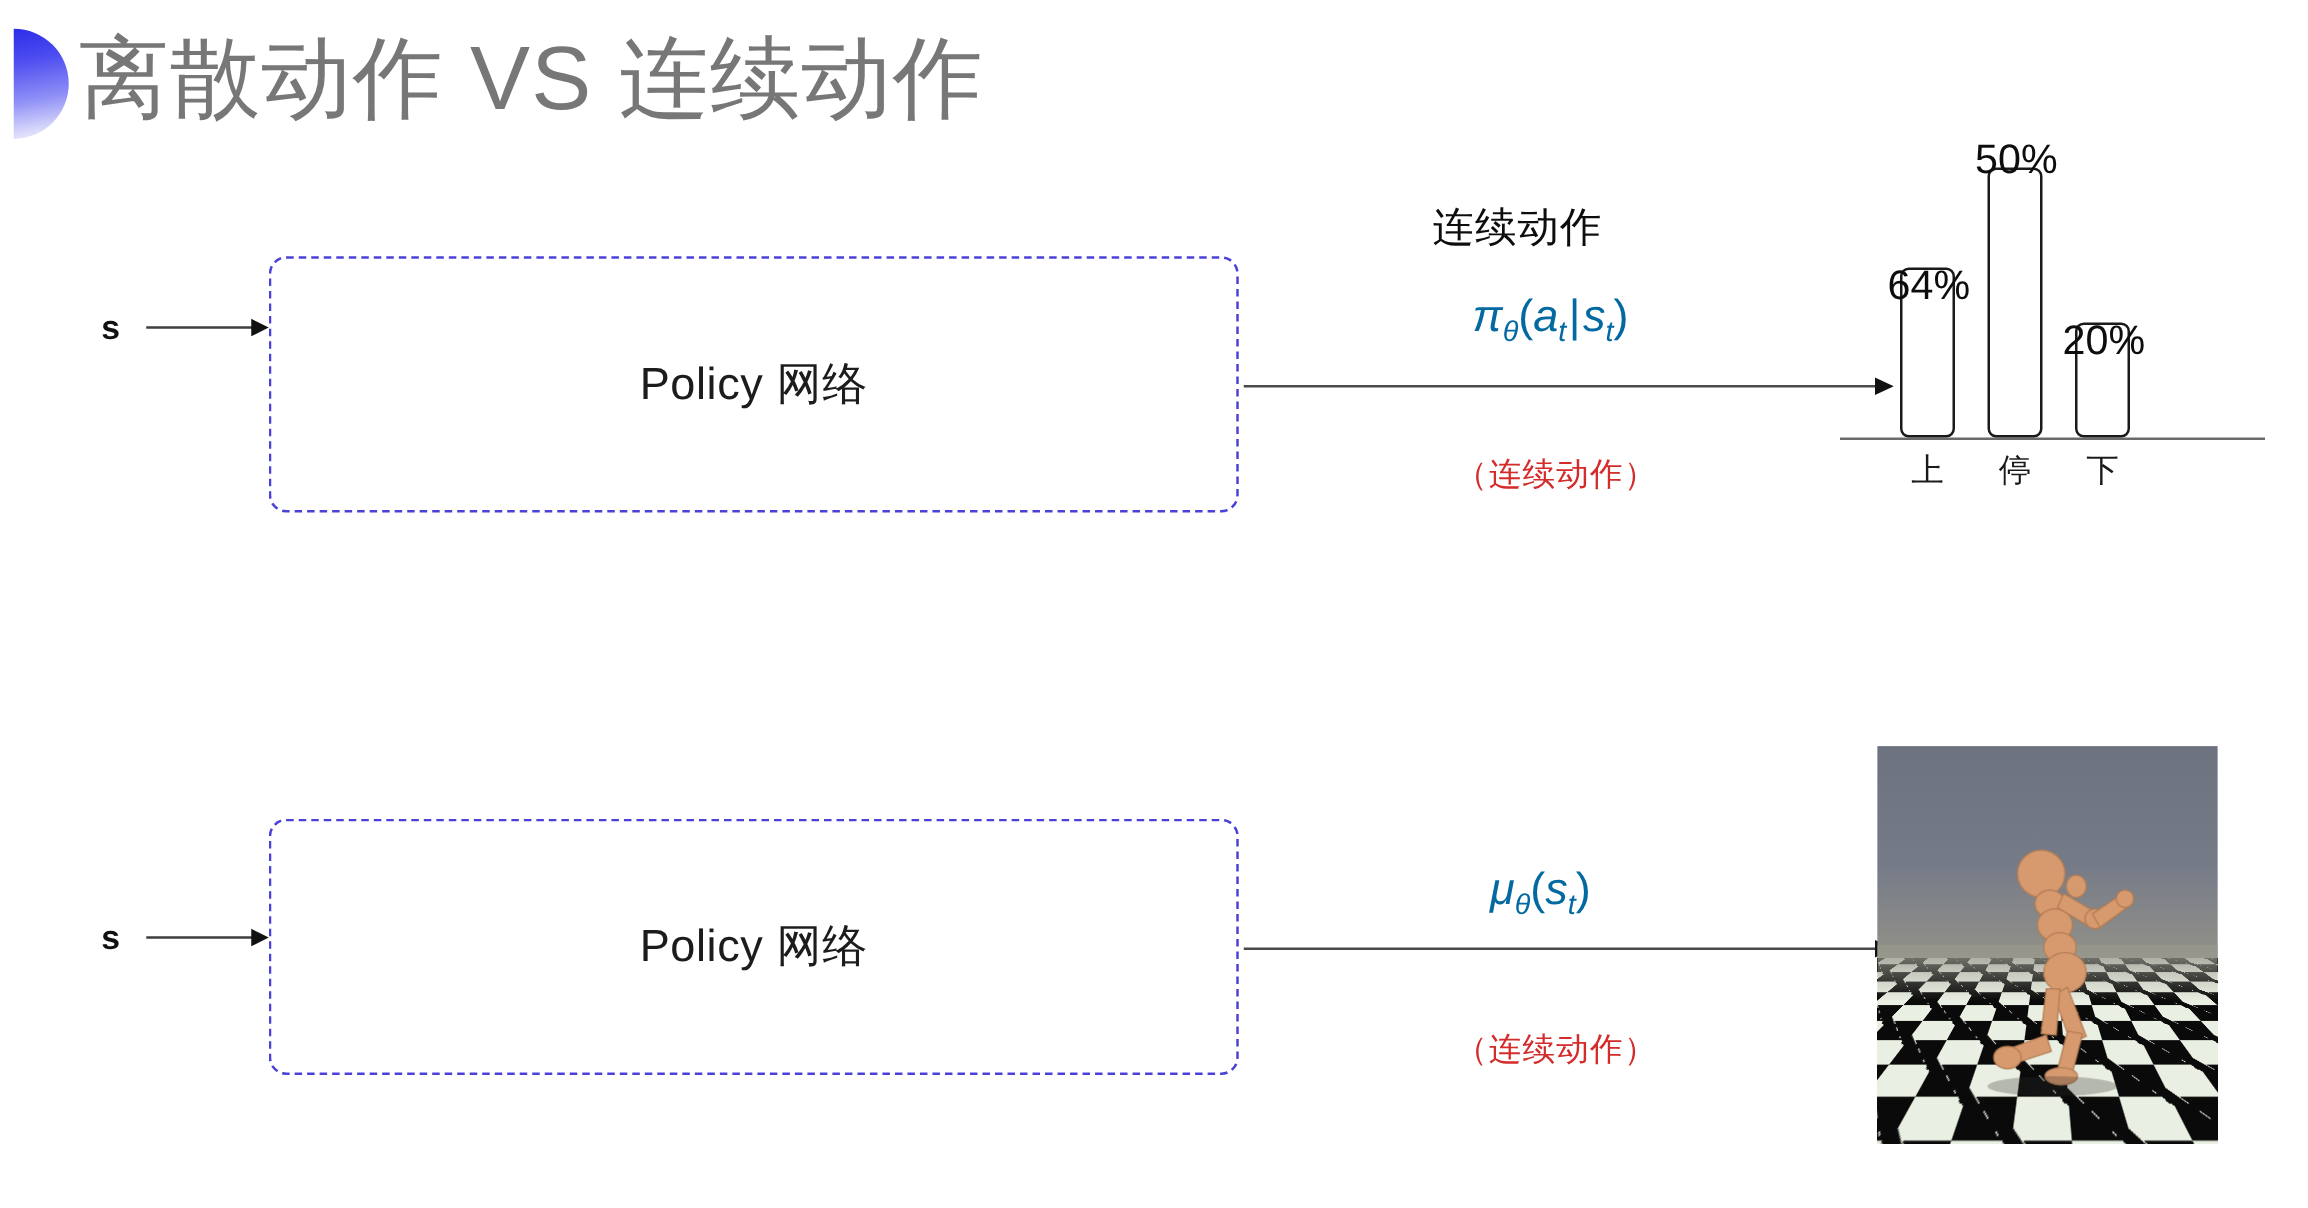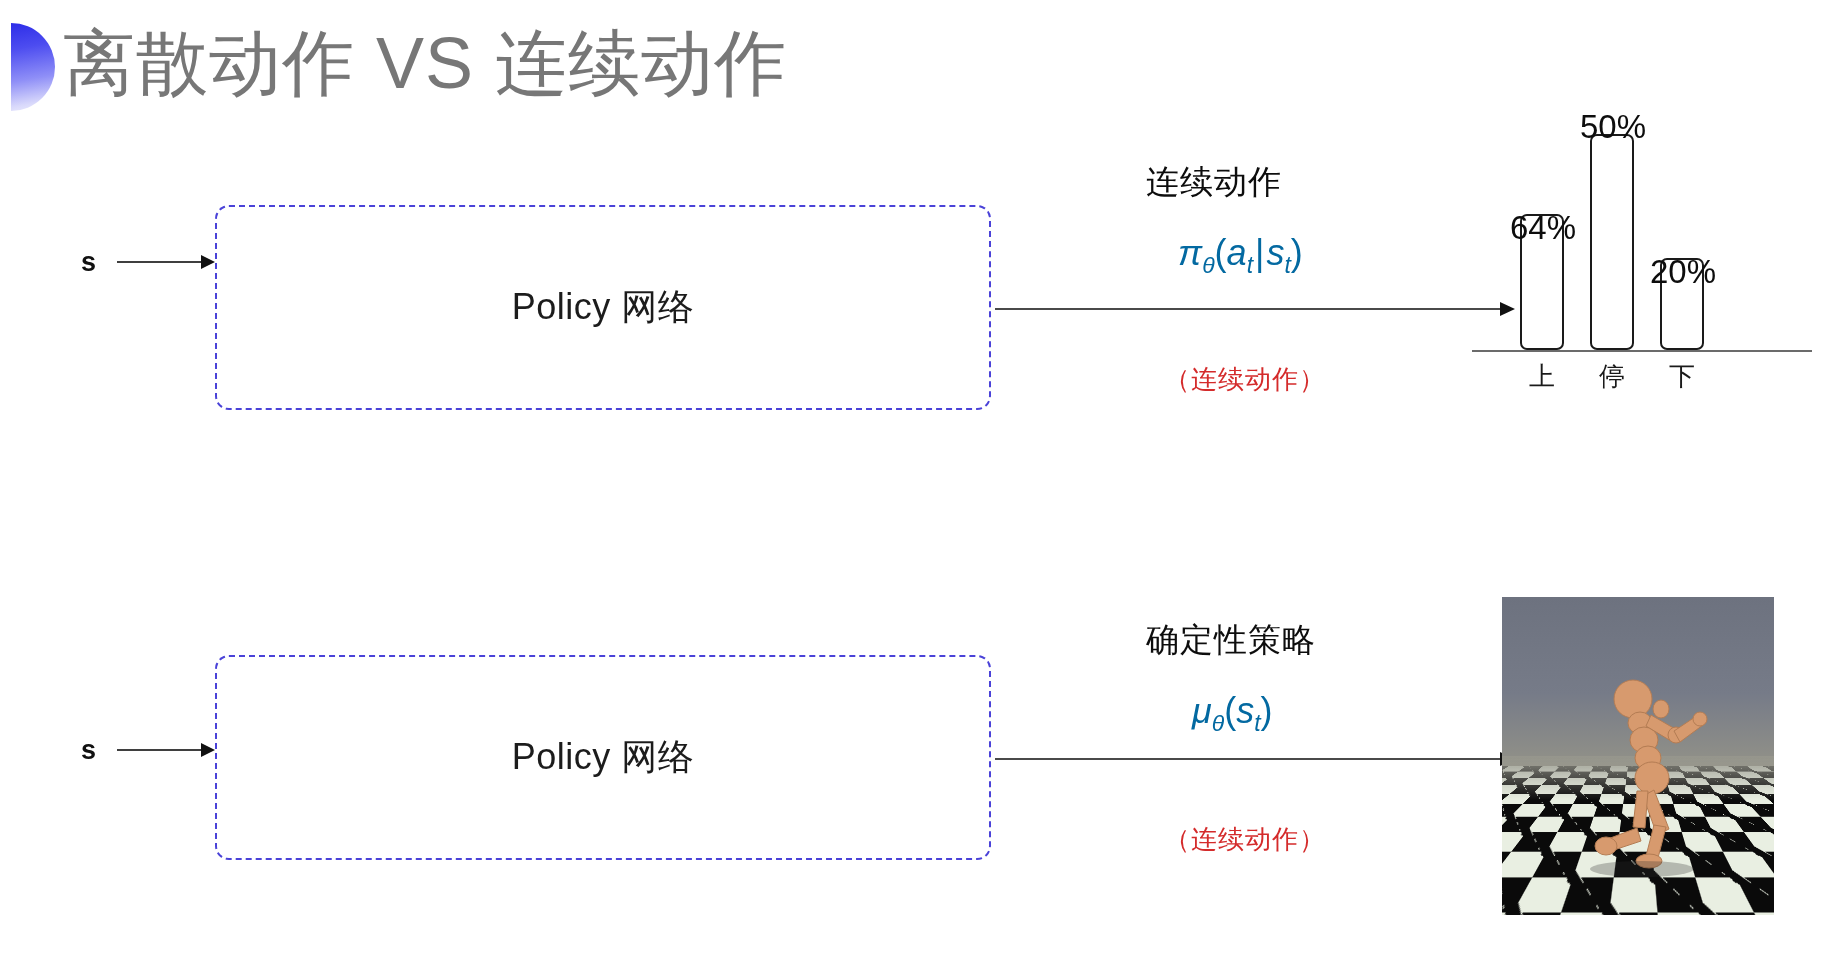--- a/index.html
+++ b/index.html
@@ -296,21 +296,20 @@
 
   <div class="policy-box" style="left:215px; top:655px; width:776px; height:205px;">
     <span class="policy-label">Policy 网络</span>
   </div>
 
   <div class="out-arrow" style="left:995px; top:752px; width:520px;">
     <div class="shaft" style="width:506px;"></div>
     <div class="head" style="left:505px;"></div>
   </div>
 
-  <div class="annot-title" style="left:1146px; top:618px;">确定性策略</div>
 
   <div class="annot-formula" style="left:1192px; top:690px;">
     <span>μ</span><span class="sub">θ</span><span class="paren">(</span><span>s</span><span class="sub">t</span><span class="paren">)</span>
   </div>
 
   <div class="annot-red" style="left:1164px; top:822px;">（连续动作）</div>
 
   <div class="sim">
     <div class="sky"></div>
     <div class="floor"></div>

